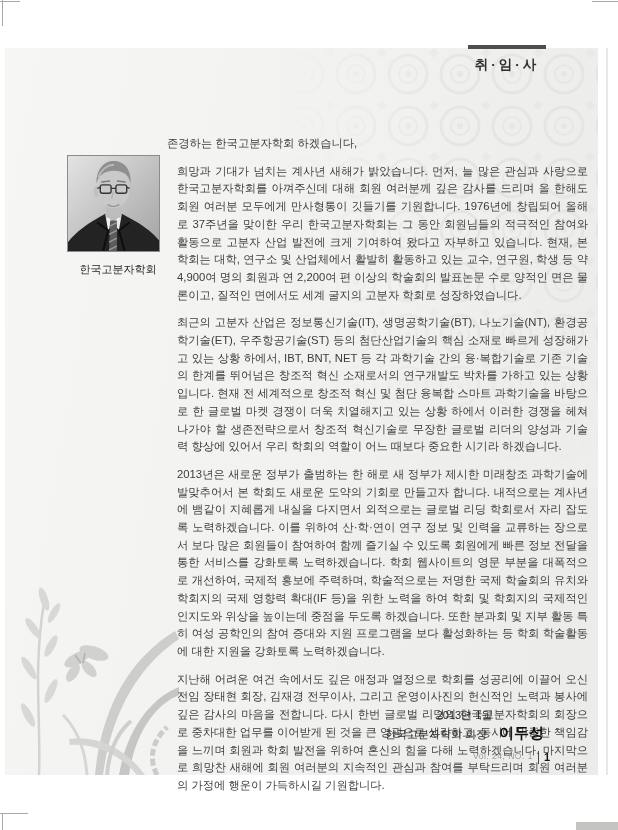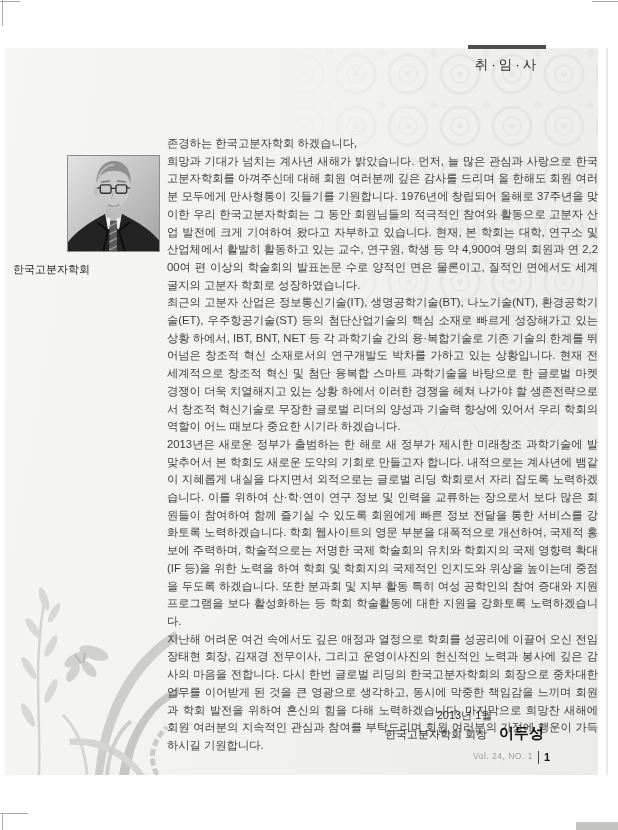--- a/index.html
+++ b/index.html
@@ -31,42 +31,42 @@
   #pattern-fade {
     position:absolute; top:0; right:0; width:320px; height:440px;
     background:linear-gradient(to right,#f2f2f0 0%,rgba(242,242,240,0) 55%),
                linear-gradient(to bottom,rgba(238,238,236,0) 55%,#eeeeec 100%);
   }
 
   
   #title-bar { position:absolute; top:-3px; left:463px; width:78px; height:4px; background:#4e4e4e; }
   #title {
     position:absolute; top:8px; left:448px; width:108px; text-align:center;
-    font-size:13.5px; font-weight:normal; color:#2e2e2e; letter-spacing:3px;
+    font-size:13.5px; font-weight:bold; color:#2e2e2e; letter-spacing:3px;
   }
 
   
   #photo {
     position:absolute; left:62px; top:107px; width:93px; height:97px;
     border:1px solid #8c8c8c; background:#cfcfcf; overflow:hidden;
   }
   #photo svg { display:block; }
   #caption {
-    position:absolute; left:8px; top:210px; width:170px; text-align:left;
+    position:absolute; left:28px; top:210px; width:170px; text-align:center;
     font-size:11px; color:#1f1f1f; line-height:23px;
   }
   #caption .name { font-weight:bold; font-size:12px; color:#0d0d0d; }
 
   
   #letter {
     position:absolute; left:162px; top:87px; width:431px;
     font-size:11.3px; line-height:17.7px; color:#3c3c3c;
     text-align:justify; word-break:break-all;
   }
-  #letter p { margin:0; }
+  #letter p { margin:10px; }
 
   
   #signature { position:absolute; right:54px; top:660px; text-align:center; color:#2a2a2a; }
   #signature .date { font-size:11px; }
   #signature .sig-line { margin-top:1px; font-size:11px; }
   #signature .sig-name { font-size:15px; font-weight:bold; margin-left:12px; color:#0f0f0f; }
 
   
   #footer { position:absolute; top:751px; right:68px; display:flex; align-items:flex-start; height:16px; }
   #footer .vol { font-size:8.5px; color:#9a9a9a; letter-spacing:.5px; }

